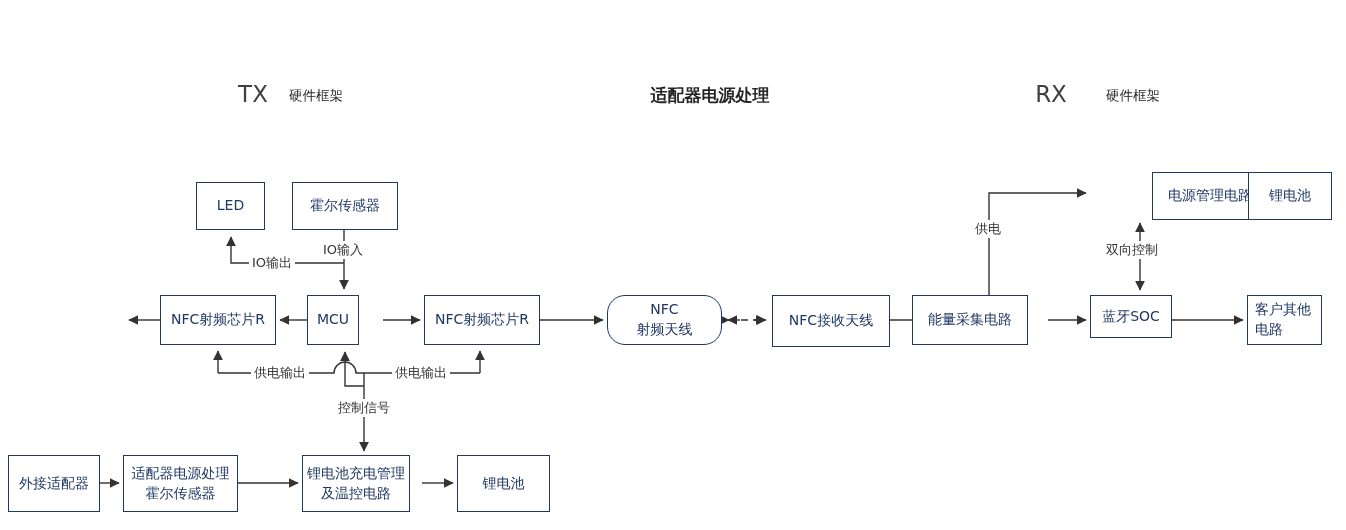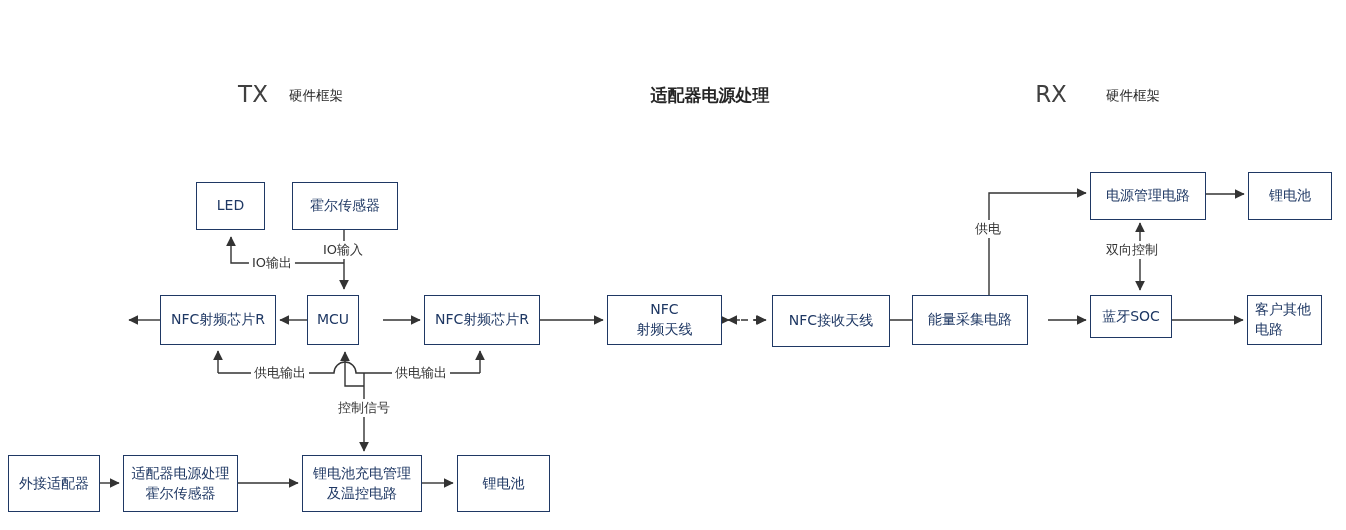--- a/index.html
+++ b/index.html
@@ -94,53 +94,53 @@
   </div>
   <div class="node" style="left:160px; top:295px; width:116px; height:50px;">
     <span>NFC射频芯片R</span>
   </div>
   <div class="node" style="left:307px; top:295px; width:52px;  height:50px;">
     <span>MCU</span>
   </div>
   <div class="node" style="left:424px; top:295px; width:116px; height:50px;">
     <span>NFC射频芯片R</span>
   </div>
-  <div class="node" style="left:607px; top:295px; width:115px; height:50px;">
+  <div class="node" style="left:607px; top:295px; width:115px; height:50px;border-radius:18px;">
     <span>NFC</span>
     <span>射频天线</span>
   </div>
 
   <div class="node" style="left:772px;  top:295px; width:118px; height:52px;">
     <span>NFC接收天线</span>
   </div>
   <div class="node" style="left:912px;  top:295px; width:116px; height:50px;">
     <span>能量采集电路</span>
   </div>
   <div class="node" style="left:1090px; top:295px; width:82px;  height:43px;">
     <span>蓝牙SOC</span>
   </div>
   <div class="node left-align" style="left:1247px; top:295px; width:75px; height:50px;">
     <span>客户其他</span>
     <span>电路</span>
   </div>
-  <div class="node" style="left:1090px; top:172px; width:116px; height:48px;">
+  <div class="node" style="left:1152px; top:172px; width:116px; height:48px;">
     <span>电源管理电路</span>
   </div>
   <div class="node" style="left:1248px; top:172px; width:84px;  height:48px;">
     <span>锂电池</span>
   </div>
 
   <div class="node" style="left:8px;   top:455px; width:92px;  height:57px;">
     <span>外接适配器</span>
   </div>
   <div class="node" style="left:123px; top:455px; width:115px; height:57px;">
     <span>适配器电源处理</span>
     <span>霍尔传感器</span>
   </div>
-  <div class="node" style="left:302px; top:455px; width:120px; height:57px;">
+  <div class="node" style="left:302px; top:455px; width:108px; height:57px;">
     <span>锂电池充电管理</span>
     <span>及温控电路</span>
   </div>
   <div class="node" style="left:457px; top:455px; width:93px;  height:57px;">
     <span>锂电池</span>
   </div>
 
   <div class="wlabel" style="left:343px;  top:250px;">IO输入</div>
   <div class="wlabel" style="left:272px;  top:263px;">IO输出</div>
   <div class="wlabel" style="left:280px;  top:373px;">供电输出</div>

